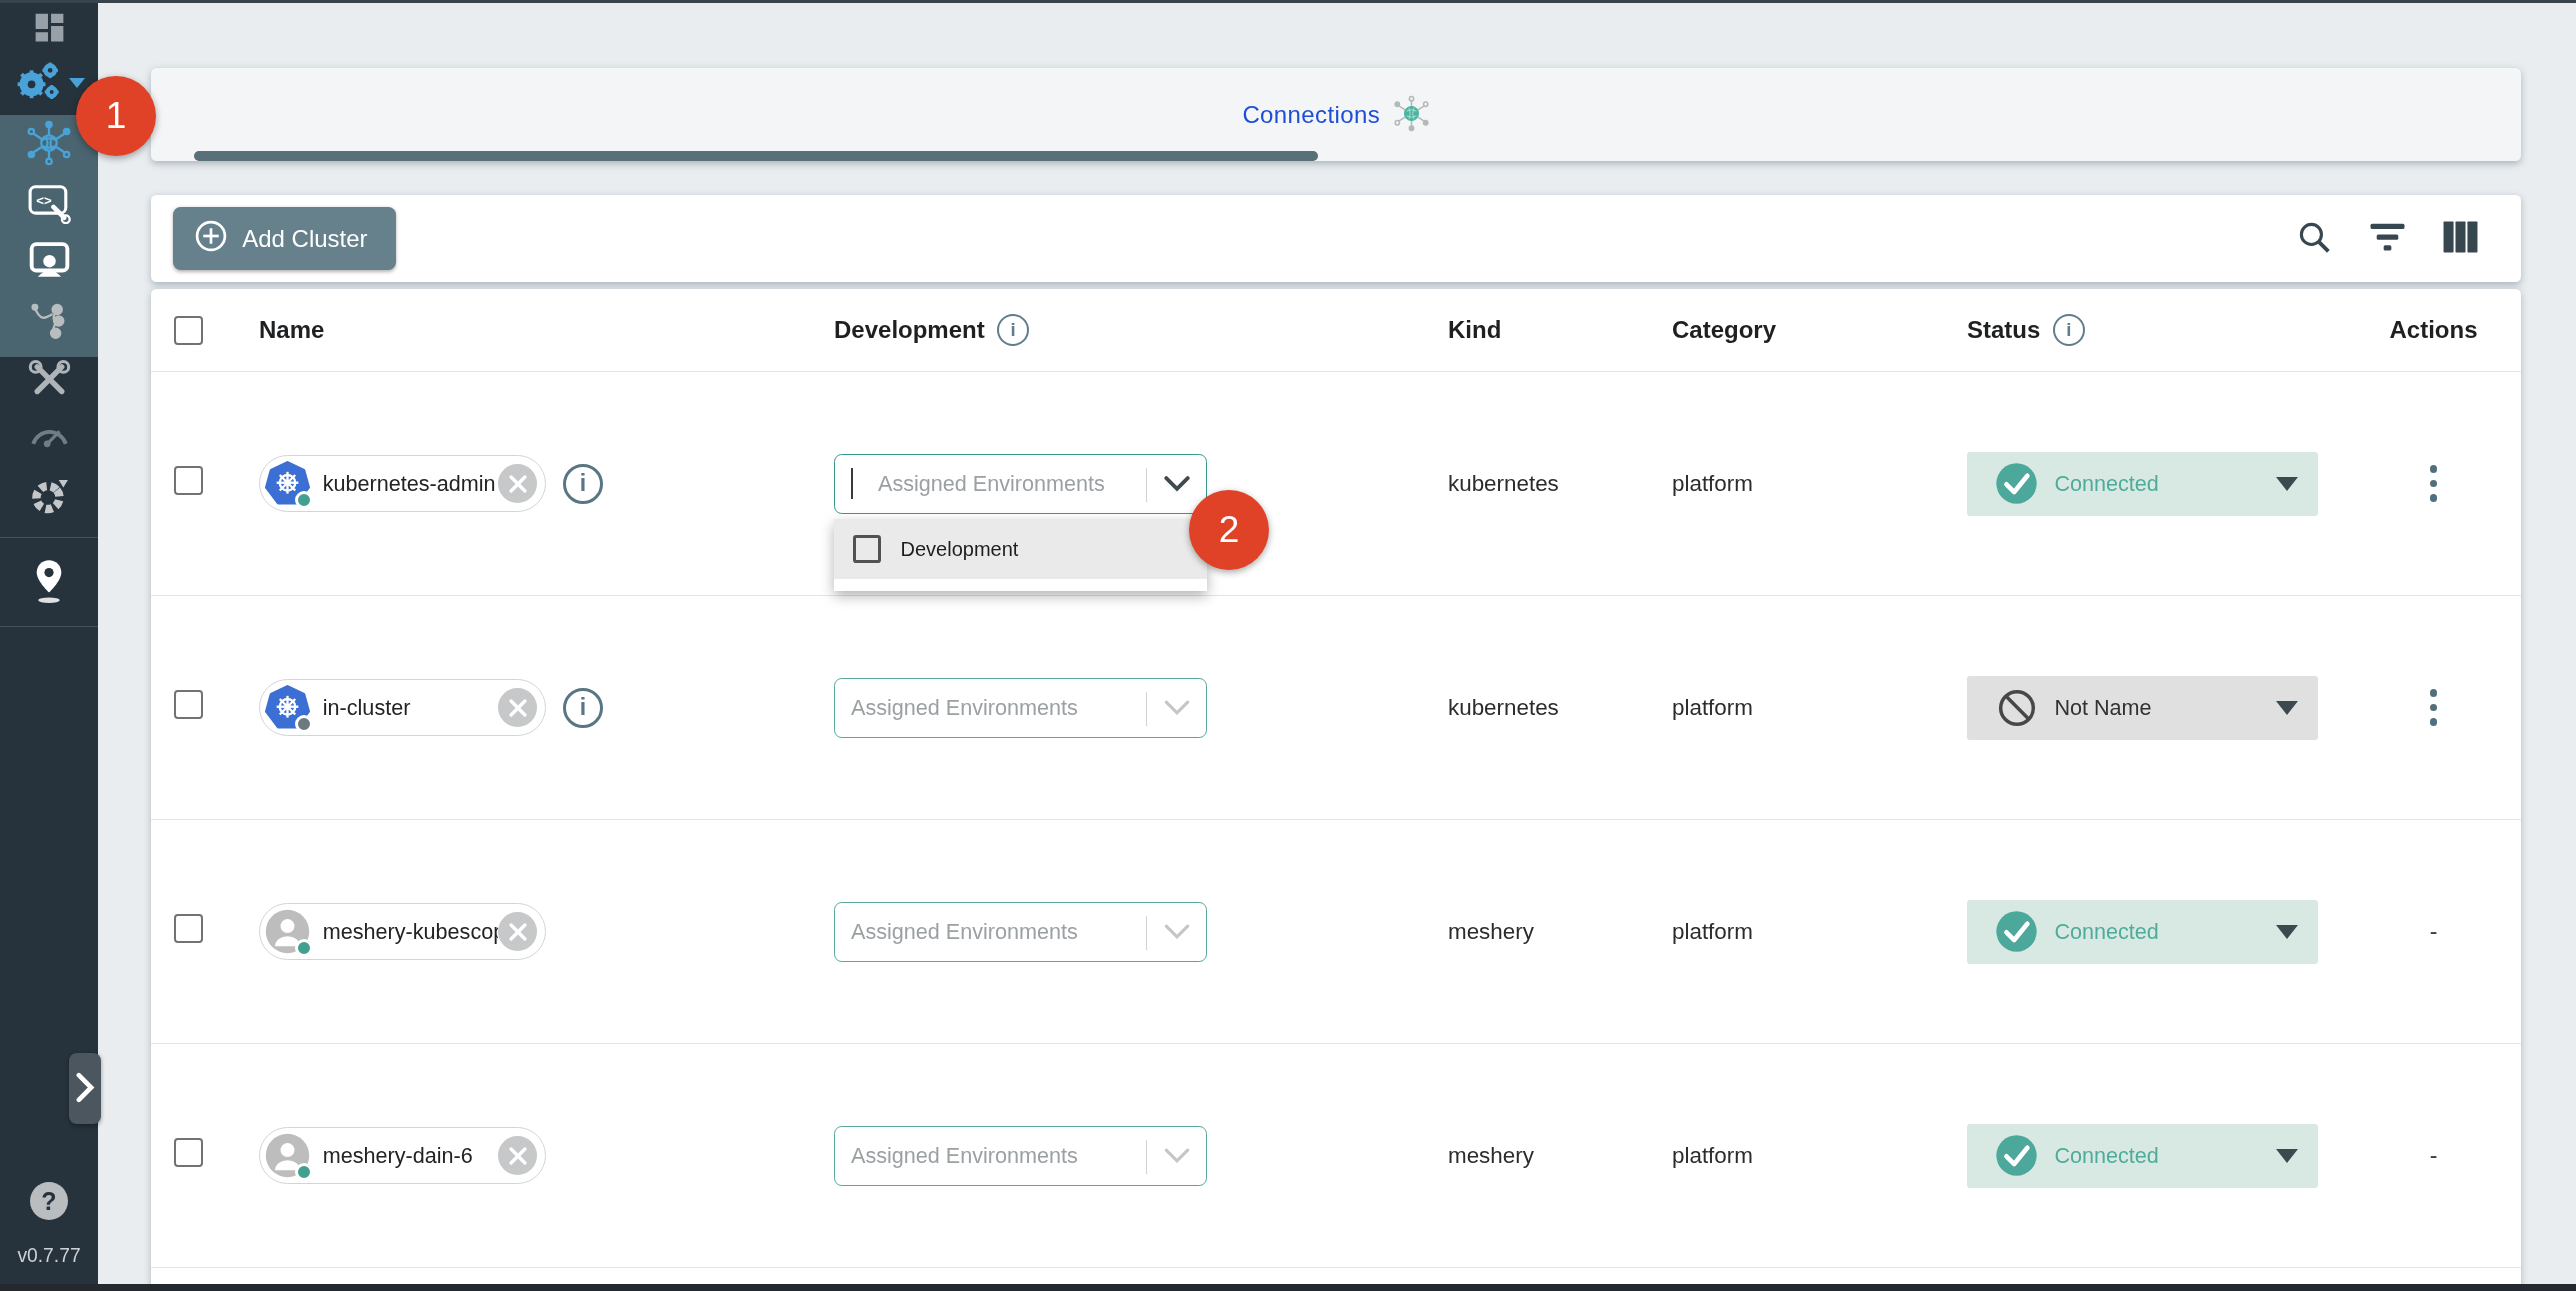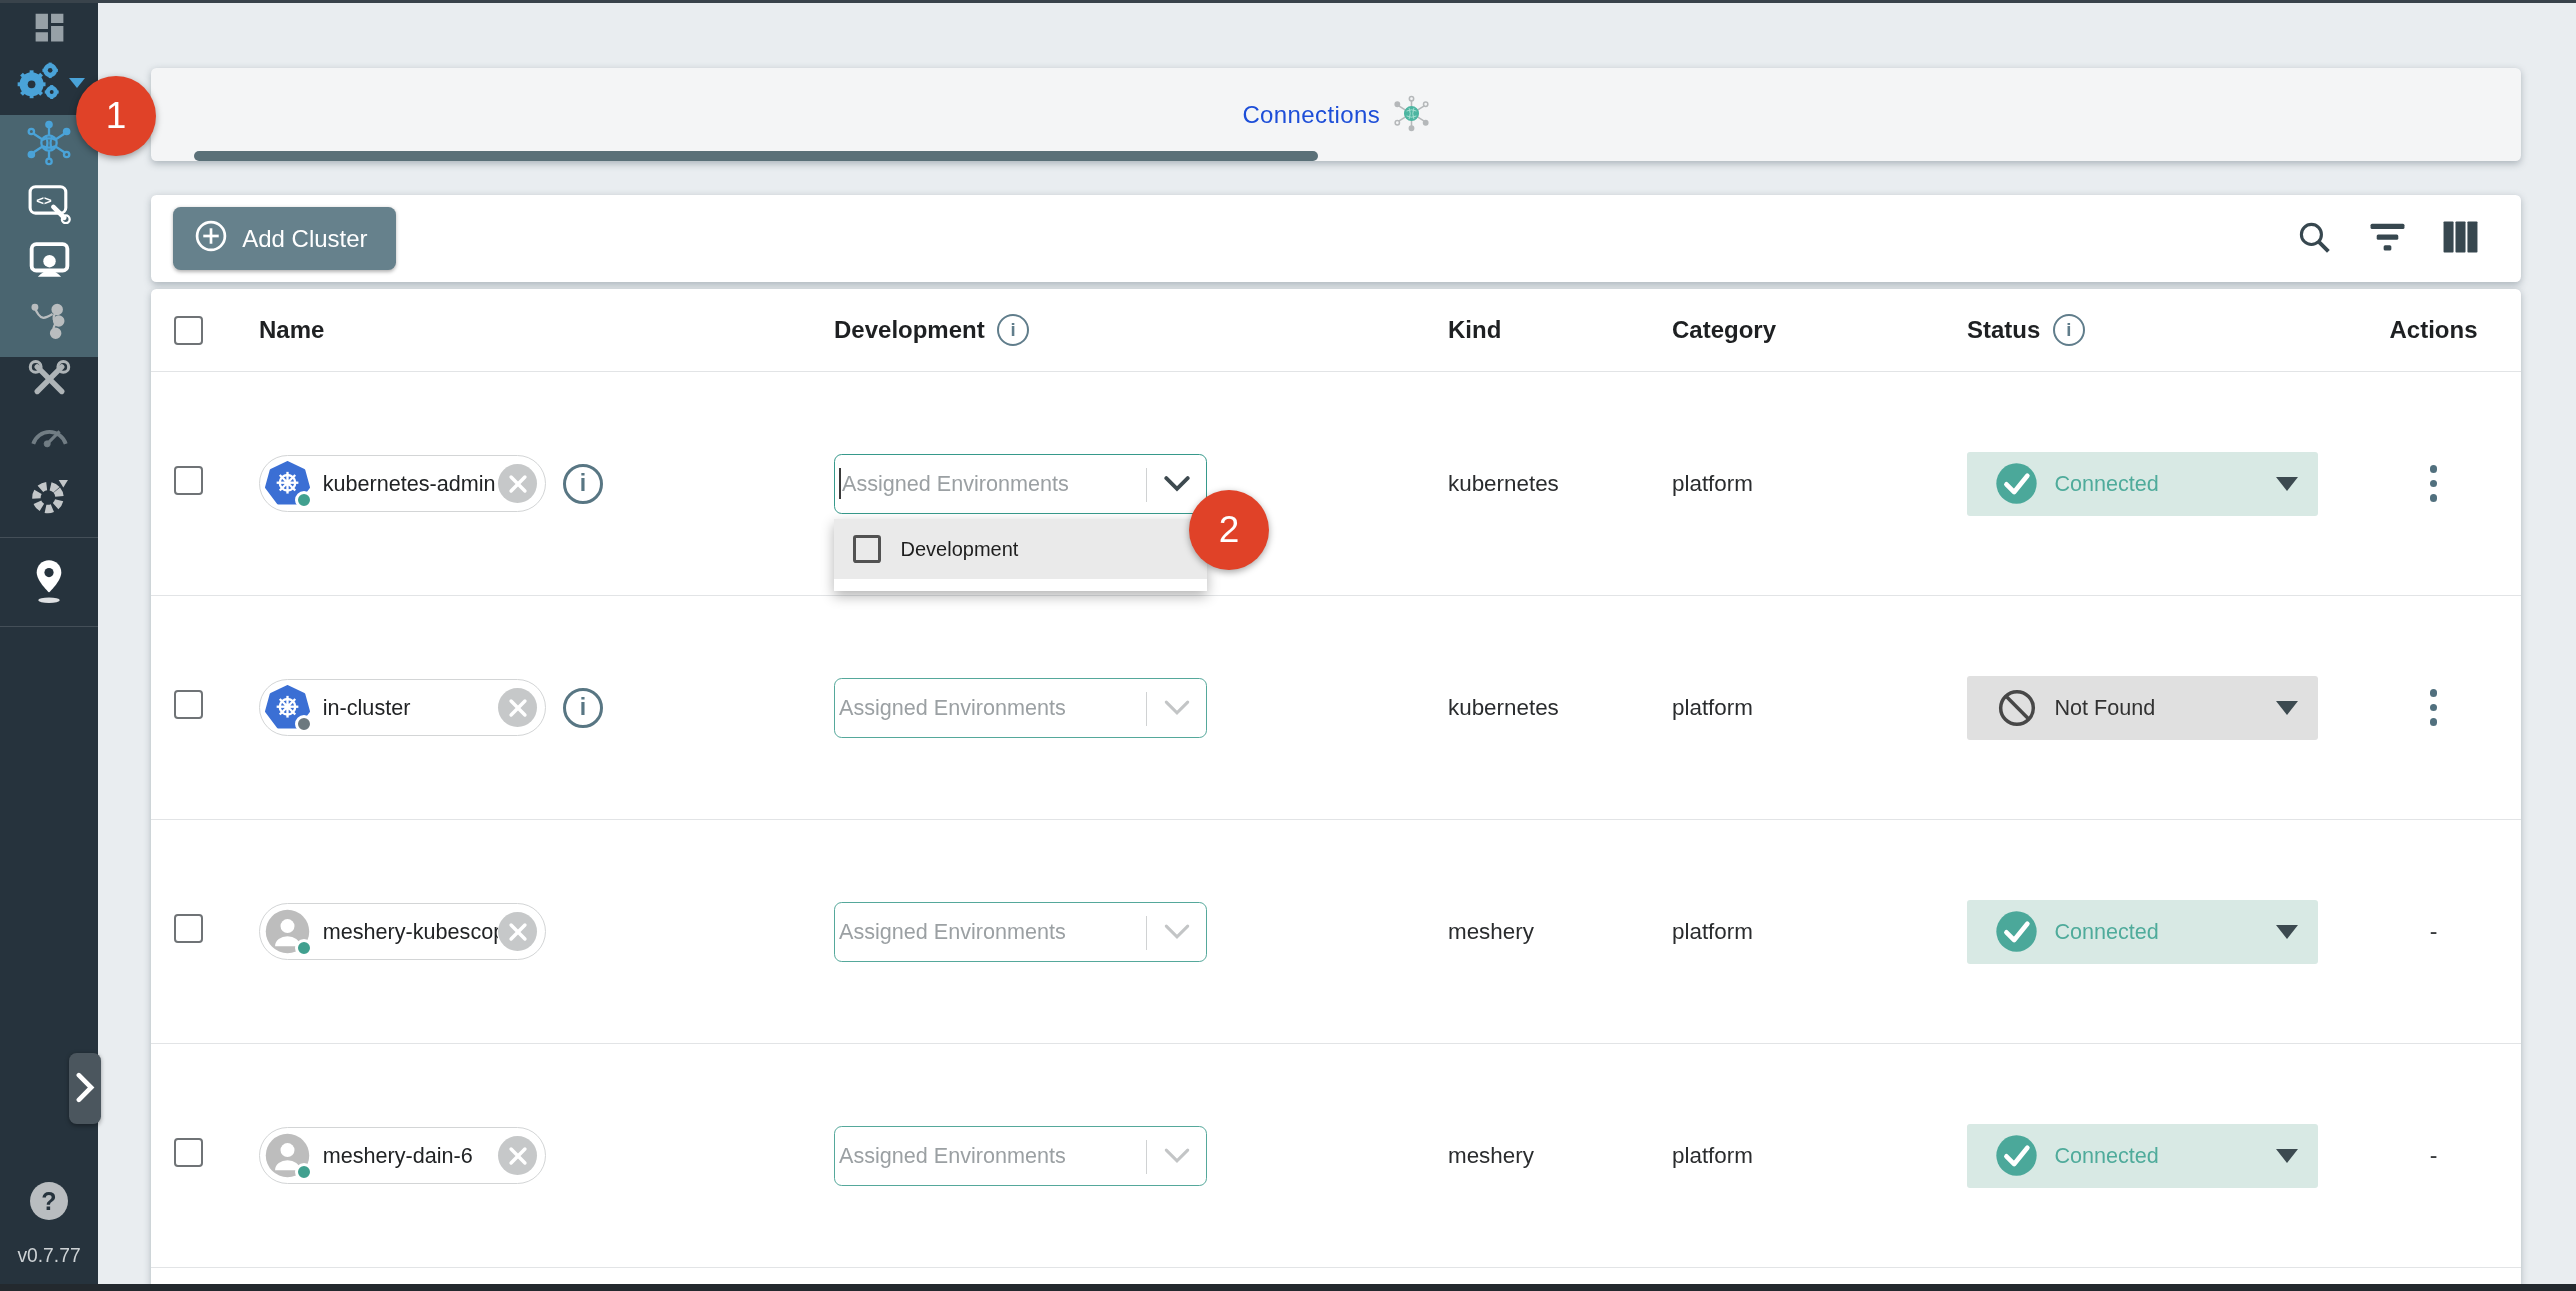--- a/index.html
+++ b/index.html
@@ -54,21 +54,21 @@
   .dot.teal { background:#41A08F; } .dot.gray { background:#6C797F; }
   .chip-label { flex:1; font-size:21.6px; color:#212325; padding-left:12.4px; white-space:nowrap; overflow:hidden; }
   .chip-x { width:39px; height:39px; border-radius:50%; background:#C6C8C9; display:flex; align-items:center; justify-content:center; cursor:pointer; flex:0 0 39px;}
   .info-circle { width:40px; height:40px; border:3.1px solid #587683; border-radius:50%; color:#587683;
      font-size:23px; font-weight:bold; display:flex; align-items:center; justify-content:center; cursor:pointer; font-style:normal;}
   .hdr-info { width:32px; height:32px; border:2.3px solid #607D8B; border-radius:50%; color:#607D8B; font-size:18.5px;
      font-weight:bold; display:flex; align-items:center; justify-content:center; cursor:pointer;}
 
   .env-cell { position:relative; height:100%; display:flex; align-items:center; }
   .select { position:relative; width:373px; height:60px; border:1.5px solid #55A89B; border-radius:7.7px; background:#fff;
-     display:flex; align-items:center; padding-left:4px; cursor:pointer; }
+     display:flex; align-items:center; padding-left:16px; cursor:pointer;gap:24px; }
   .select.focused { border-color:#36998B; }
   .cursor-bar { width:1.5px; height:31px; background:#3A3A3A; margin-right:1.5px; }
   .placeholder { font-size:21.6px; color:#9BA0A3; white-space:nowrap; }
   .sel-divider { position:absolute; right:59px; top:13px; width:1.5px; height:34px; background:#D0D2D3; }
   .sel-chev { position:absolute; right:0; top:0; width:59px; height:57px; display:flex; align-items:center; justify-content:center; }
   .menu { position:absolute; left:0; top:147px; width:373px; background:#fff; padding-bottom:11.6px;
      box-shadow:0 4.6px 12.4px rgba(0,0,0,.3); z-index:15; }
   .option { height:60px; background:#EAEAEA; display:flex; align-items:center; gap:20px; padding-left:18.5px; cursor:pointer; }
   .option .opt-check { width:28px; height:28px; border:3.1px solid #525252; border-radius:3.1px; background:transparent; }
   .option .opt-label { font-size:20px; color:#1E1E1E; }
@@ -454,21 +454,21 @@
       <div class="cell">kubernetes</div>
       <div class="cell">platform</div>
       <div class="cell">
         <div class="badge not-found">
           <span class="badge-icon">
             <svg width="42" height="42" viewBox="0 0 54 54" fill="none" stroke="#474747" stroke-width="4.5">
                 <circle cx="27" cy="27" r="21"></circle>
                 <line x1="13" y1="12" x2="42" y2="41"></line>
               </svg>
           </span>
-          <span class="badge-label">Not Found</span>
+          <span class="badge-label">Not Name</span>
           <span class="caret-down"></span>
         </div>
       </div>
       <div class="cell actions-cell">
         <span class="kebab">
             <i></i>
             <i></i>
             <i></i>
           </span>
       </div>

